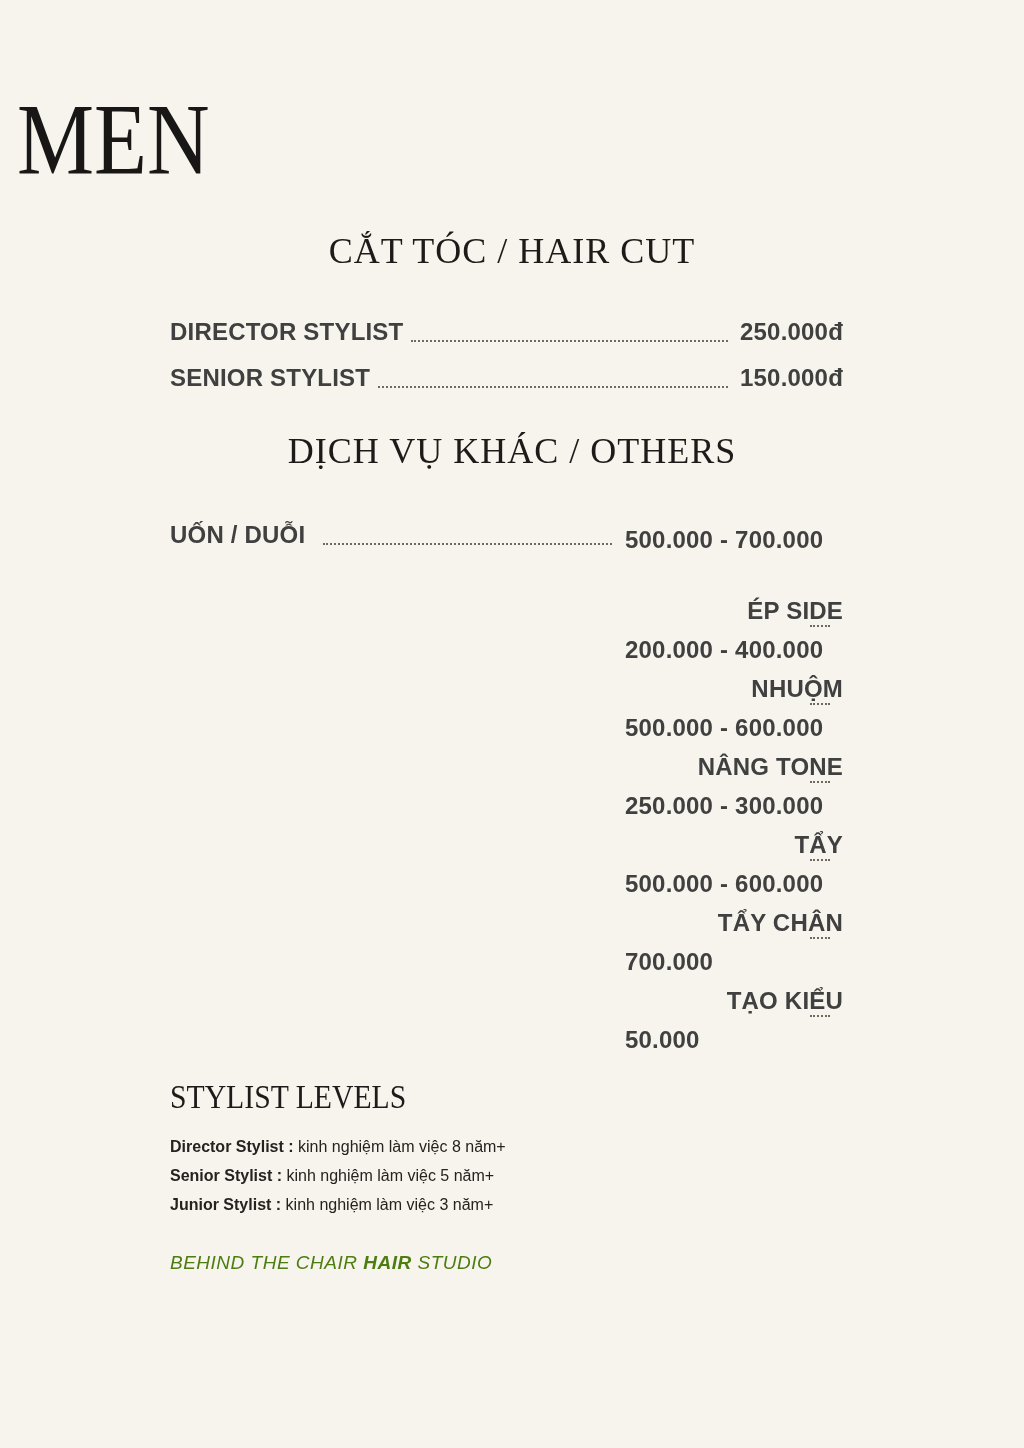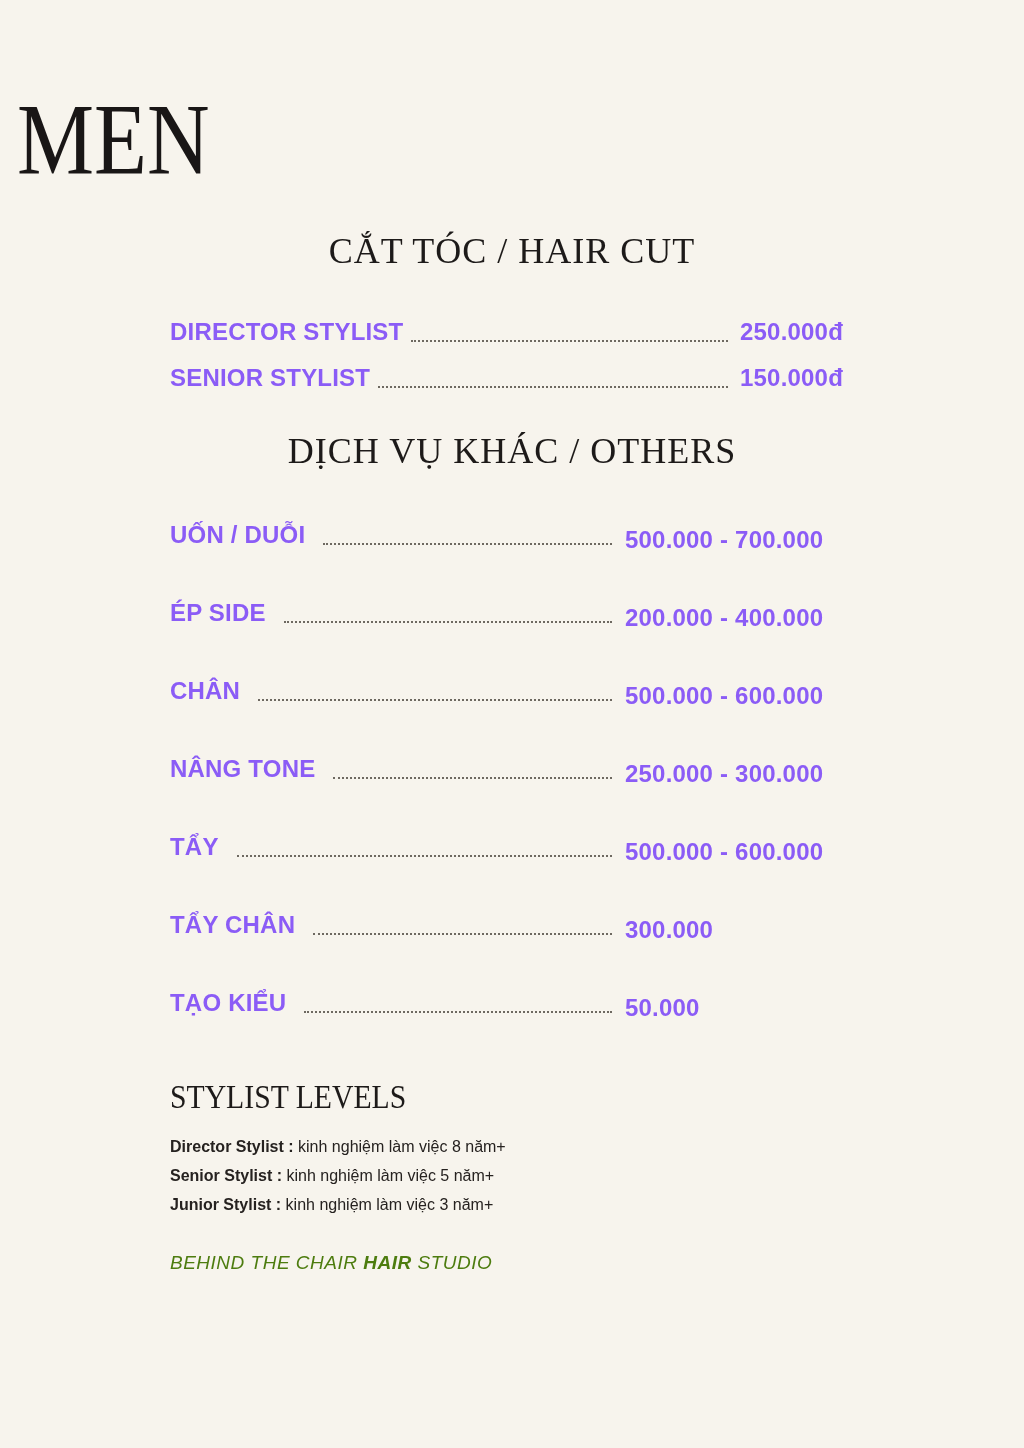--- a/index.html
+++ b/index.html
@@ -34,36 +34,36 @@
   .sec-heading.second { margin-top: 37px; }
 
   .menu { padding: 0 181px 0 170px; }
   .row {
     display: flex;
     align-items: flex-end;
     height: 30px;
     font-weight: 700;
     font-size: 24px;
     letter-spacing: 0.2px;
-    color: #8b5cf6;
+    color: #404040;
   }
   .row .label { white-space: nowrap; }
   .row .leader {
     flex: 1;
     border-bottom: 2px dotted #6e6961;
     margin: 0 12px 4px 8px;
     min-width: 20px;
   }
   .row .price { white-space: nowrap; }
 
   .sec1 { margin-top: 43px; }
   .sec1 .row:not(:first-child) { margin-top: 16px; }
 
   .sec2 { margin-top: 46px; }
-  .sec2 .row:not(:first-child) { margin-top: 48px; }
+  .sec2 .row:not(:first-child) { margin-top: 48px; flex-direction: column; }
   .sec2 .leader { margin: 0 13px 4px 18px; }
   .sec2 .price { flex: 0 0 218px; width: 218px; transform: translateY(5px); }
 
   .levels-heading {
     margin: 60px 0 0 170px;
     font-size: 33px;
     line-height: 40px;
     transform: scaleX(0.9);
     transform-origin: left center;
     color: #1d1a19;
@@ -112,38 +112,38 @@
     <span class="label">UỐN / DUỖI</span>
     <span class="leader"></span>
     <span class="price">500.000 - 700.000</span>
   </div>
   <div class="row">
     <span class="label">ÉP SIDE</span>
     <span class="leader"></span>
     <span class="price">200.000 - 400.000</span>
   </div>
   <div class="row">
-    <span class="label">CHÂN</span>
+    <span class="label">NHUỘM</span>
     <span class="leader"></span>
     <span class="price">500.000 - 600.000</span>
   </div>
   <div class="row">
     <span class="label">NÂNG TONE</span>
     <span class="leader"></span>
     <span class="price">250.000 - 300.000</span>
   </div>
   <div class="row">
     <span class="label">TẨY</span>
     <span class="leader"></span>
     <span class="price">500.000 - 600.000</span>
   </div>
   <div class="row">
     <span class="label">TẨY CHÂN</span>
     <span class="leader"></span>
-    <span class="price">300.000</span>
+    <span class="price">700.000</span>
   </div>
   <div class="row">
     <span class="label">TẠO KIỂU</span>
     <span class="leader"></span>
     <span class="price">50.000</span>
   </div>
 </div>
 
 <h2 class="levels-heading serif">STYLIST LEVELS</h2>
 

